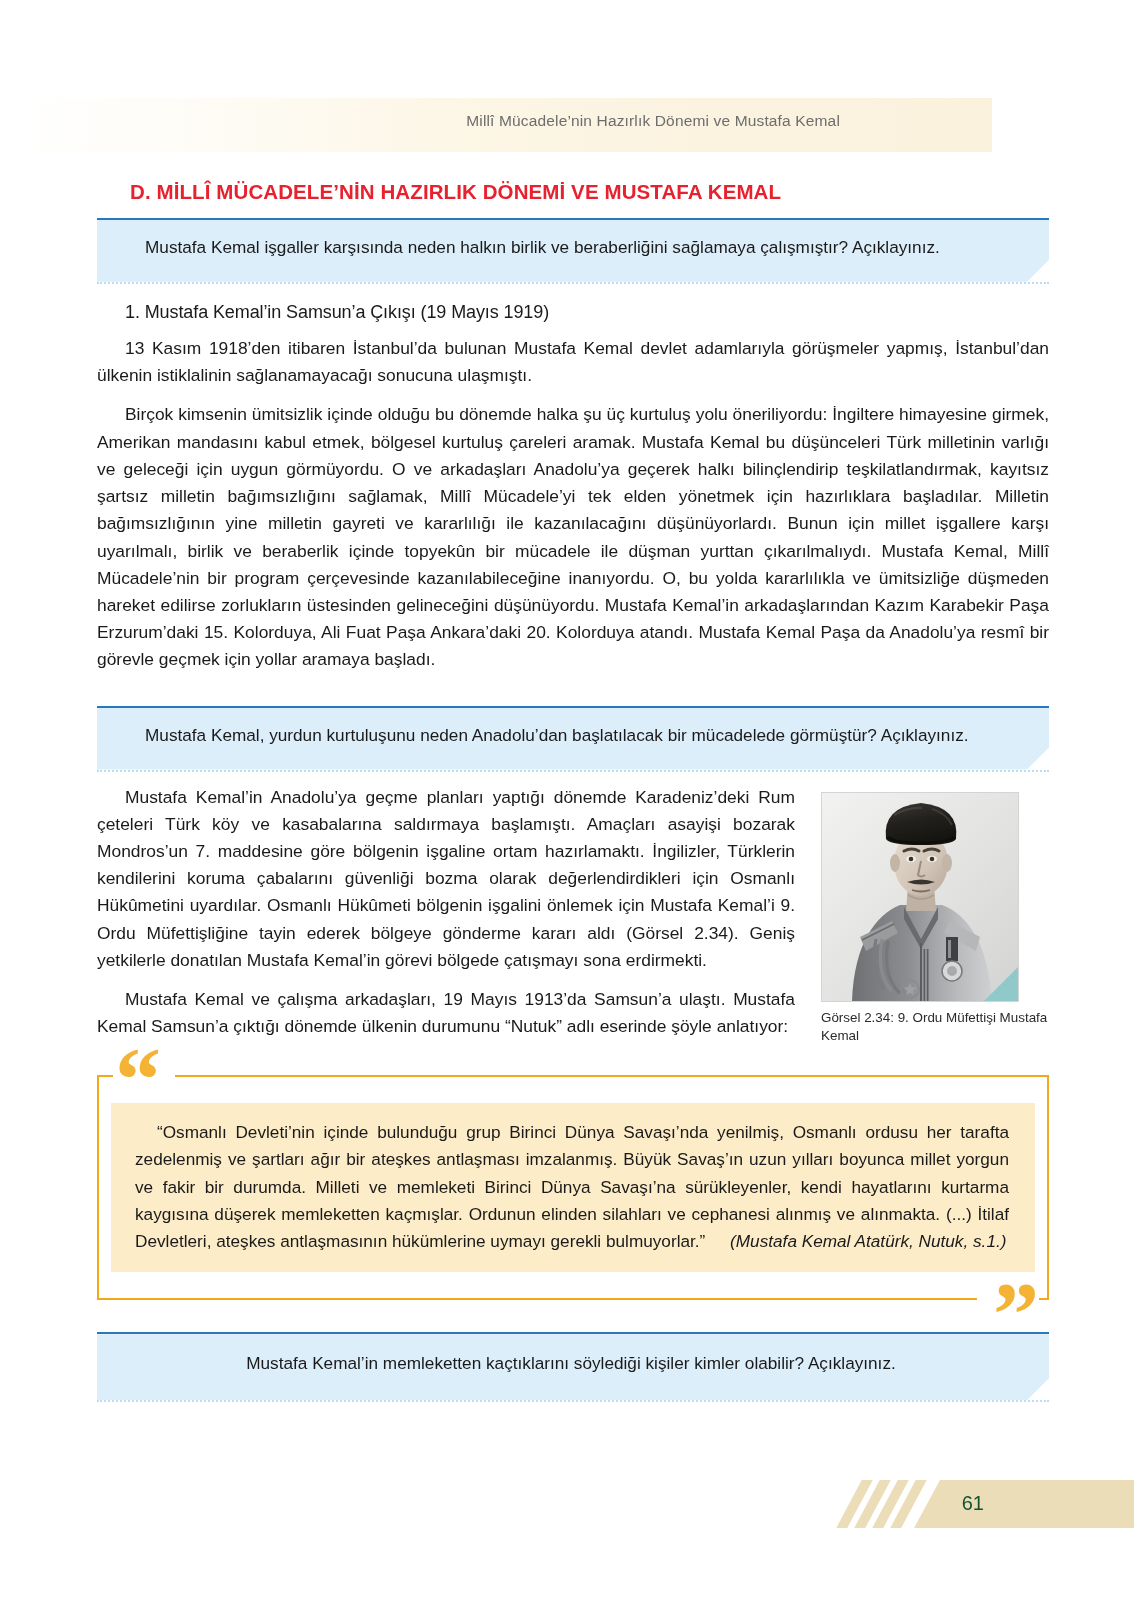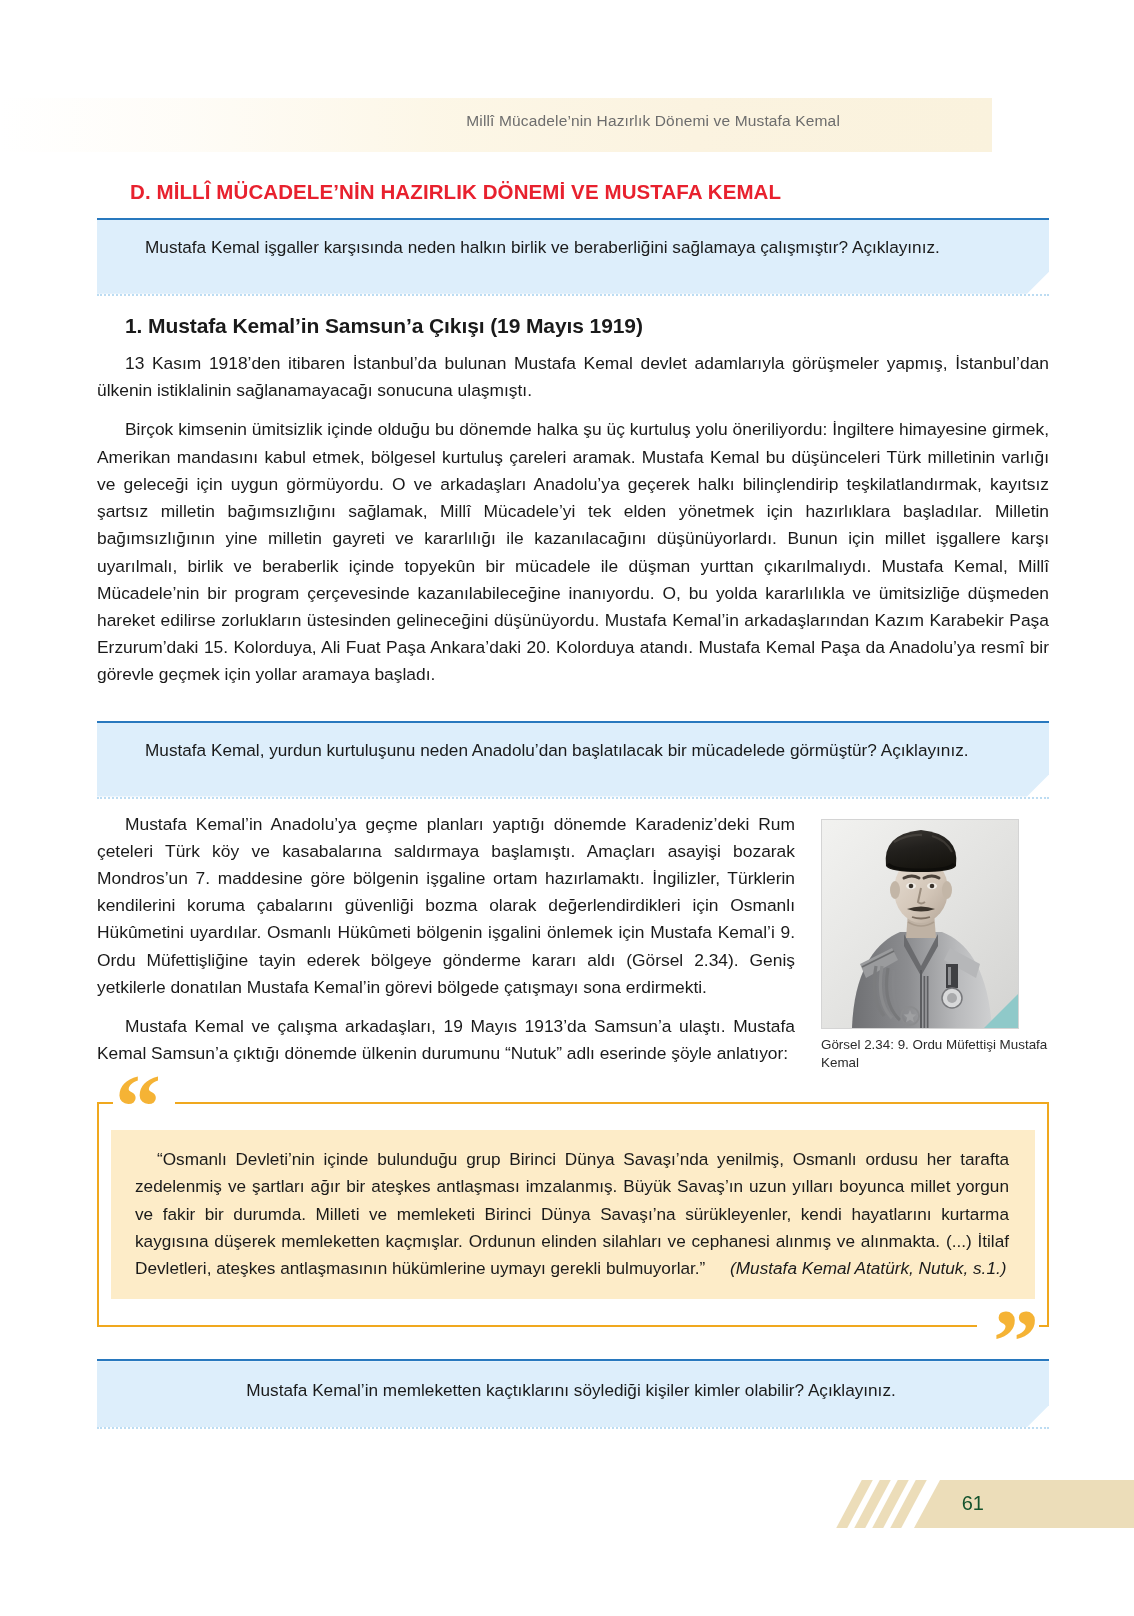--- a/index.html
+++ b/index.html
@@ -73,30 +73,30 @@
     background: #ddeefb;
     padding: 14px 34px 17px 30px;
     font-size: 17.2px;
     line-height: 1.62;
     color: #1a1a1a;
     position: relative;
     
     clip-path: polygon(0 0, 100% 0, 100% calc(100% - 22px), calc(100% - 22px) 100%, 0 100%);
   }
   .qbox p { margin: 0; text-indent: 18px; }
-  .qbox.tall { padding-bottom: 32px; }
+  .qbox.tall { padding-bottom: 20px; }
   .qbox.short { padding-top: 16px; padding-bottom: 22px; }
   .qbox.short p { text-indent: 0; text-align: center; }
 
   
   .subhead {
     margin: 18px 0 0 0;
     padding-left: 28px;
-    font-size: 21px;
-    font-weight: bold;
+    font-size: 18px;
+    font-weight: normal;
     letter-spacing: -.1px;
   }
   p.body {
     margin: 12px 0 0 0;
     font-size: 17.4px;
     line-height: 1.565;
     text-align: justify;
     text-indent: 28px;
     hyphens: manual;
   }

